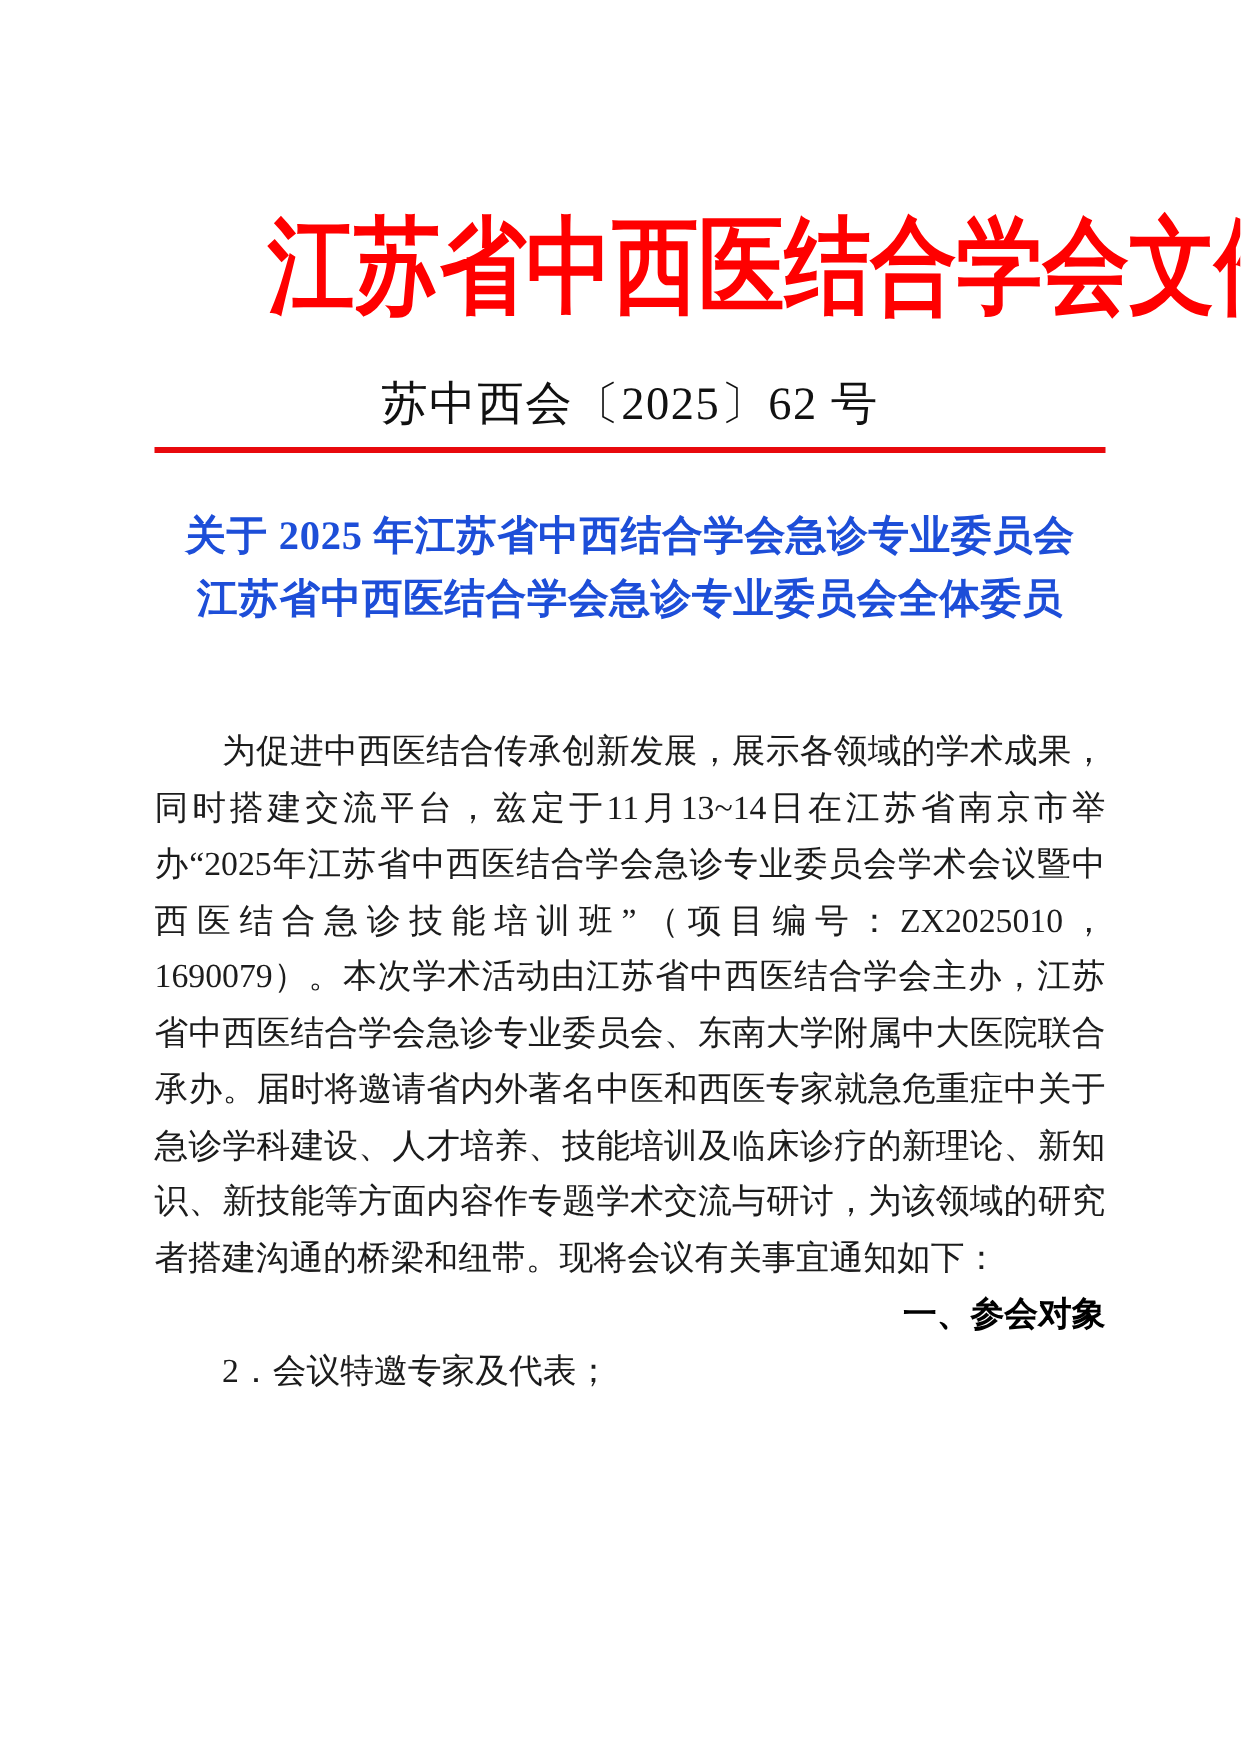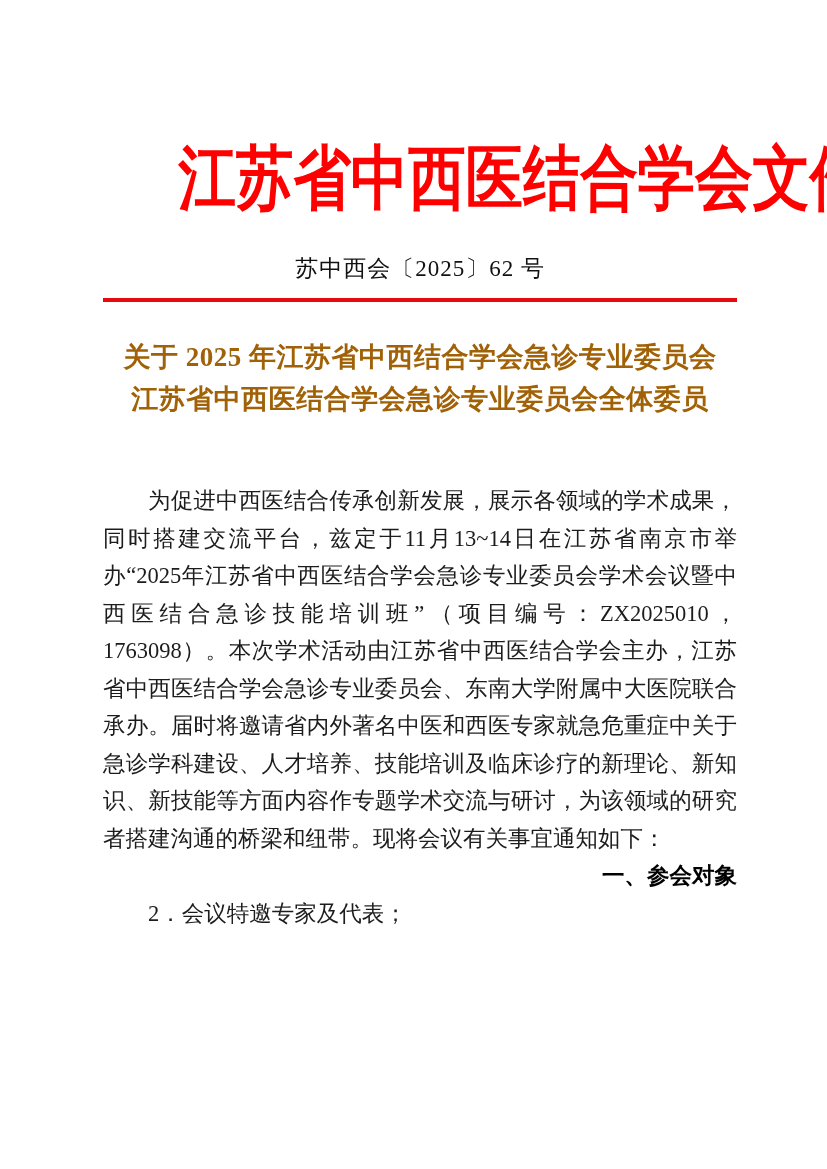--- a/index.html
+++ b/index.html
@@ -33,39 +33,39 @@
     overflow: visible;
   }
   .org-title-inner {
     display: inline-block;
     transform: scaleX(0.82);
     transform-origin: 50% 50%;
     letter-spacing: 0;
   }
   .doc-number {
     margin-top: 36px;
-    font-size: 23px;
+    font-size: 31px;
     line-height: 30px;
     text-align: center;
     color: #111111;
     letter-spacing: 1px;
   }
   .divider {
     margin-top: 14px;
     height: 4px;
     width: 100%;
   }
   .doc-title {
     margin: 34px 0 0 0;
     padding: 0;
     font-size: 27px;
     line-height: 42px;
     font-weight: bold;
     text-align: center;
-    color: #a16207;
+    color: #1d4ed8;
     letter-spacing: 0.5px;
   }
   .title-line {
     display: block;
     white-space: nowrap;
   }
   .body-text {
     margin-top: 62px;
     font-size: 22.5px;
     line-height: 37.5px;
@@ -97,19 +97,19 @@
     <div class="doc-number">苏中西会〔2025〕62 号</div>
 
     <div class="divider" style="background-color: rgb(232, 9, 13);"></div>
 
     <h1 class="doc-title">
       <span class="title-line">关于 2025 年江苏省中西结合学会急诊专业委员会</span>
       <span class="title-line">江苏省中西医结合学会急诊专业委员会全体委员</span>
     </h1>
 
     <div class="body-text">
-      <p class="para">为促进中西医结合传承创新发展，展示各领域的学术成果，同时搭建交流平台，兹定于11月13~14日在江苏省南京市举办“2025年江苏省中西医结合学会急诊专业委员会学术会议暨中西医结合急诊技能培训班”（项目编号：ZX2025010，1763098）。本次学术活动由江苏省中西医结合学会主办，江苏省中西医结合学会急诊专业委员会、东南大学附属中大医院联合承办。届时将邀请省内外著名中医和西医专家就急危重症中关于急诊学科建设、人才培养、技能培训及临床诊疗的新理论、新知识、新技能等方面内容作专题学术交流与研讨，为该领域的研究者搭建沟通的桥梁和纽带。现将会议有关事宜通知如下：</p>
+      <p class="para">为促进中西医结合传承创新发展，展示各领域的学术成果，同时搭建交流平台，兹定于11月13~14日在江苏省南京市举办“2025年江苏省中西医结合学会急诊专业委员会学术会议暨中西医结合急诊技能培训班”（项目编号：ZX2025010，1690079）。本次学术活动由江苏省中西医结合学会主办，江苏省中西医结合学会急诊专业委员会、东南大学附属中大医院联合承办。届时将邀请省内外著名中医和西医专家就急危重症中关于急诊学科建设、人才培养、技能培训及临床诊疗的新理论、新知识、新技能等方面内容作专题学术交流与研讨，为该领域的研究者搭建沟通的桥梁和纽带。现将会议有关事宜通知如下：</p>
       <p class="para section-heading">一、参会对象</p>
       <p class="para">2．会议特邀专家及代表；</p>
     </div>
 
   </div>
 </div>
 
 </body></html>

